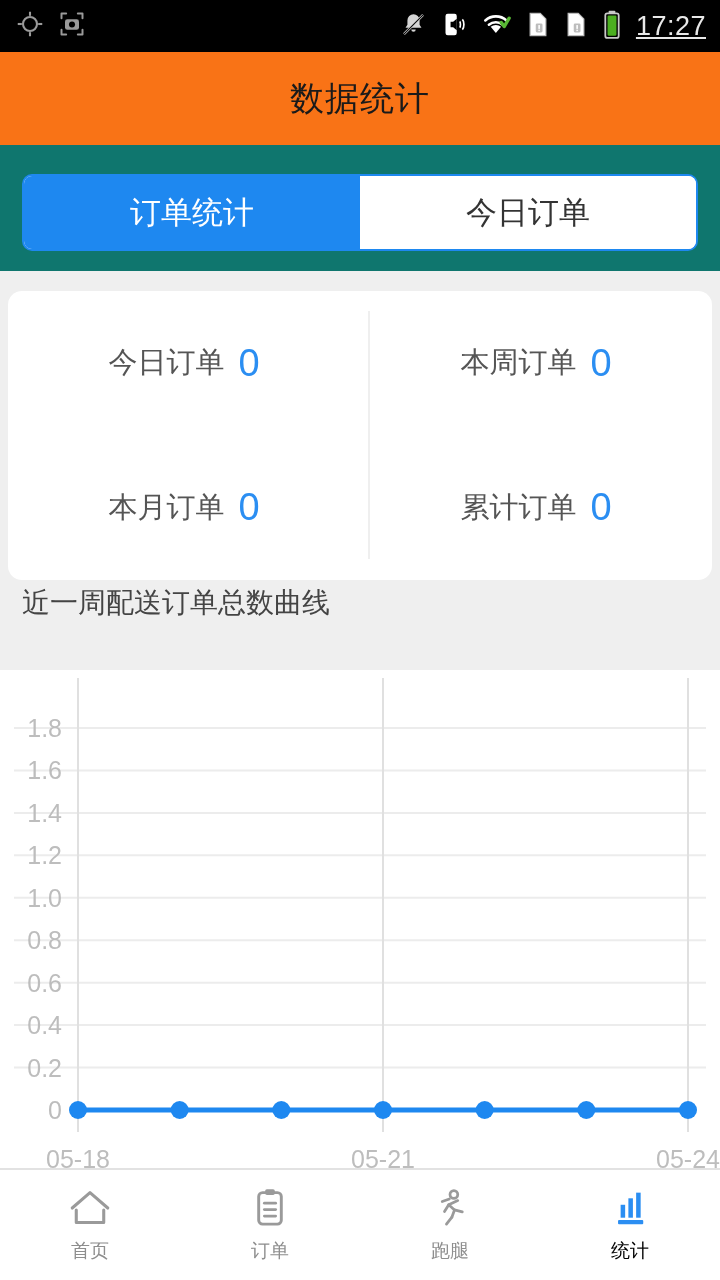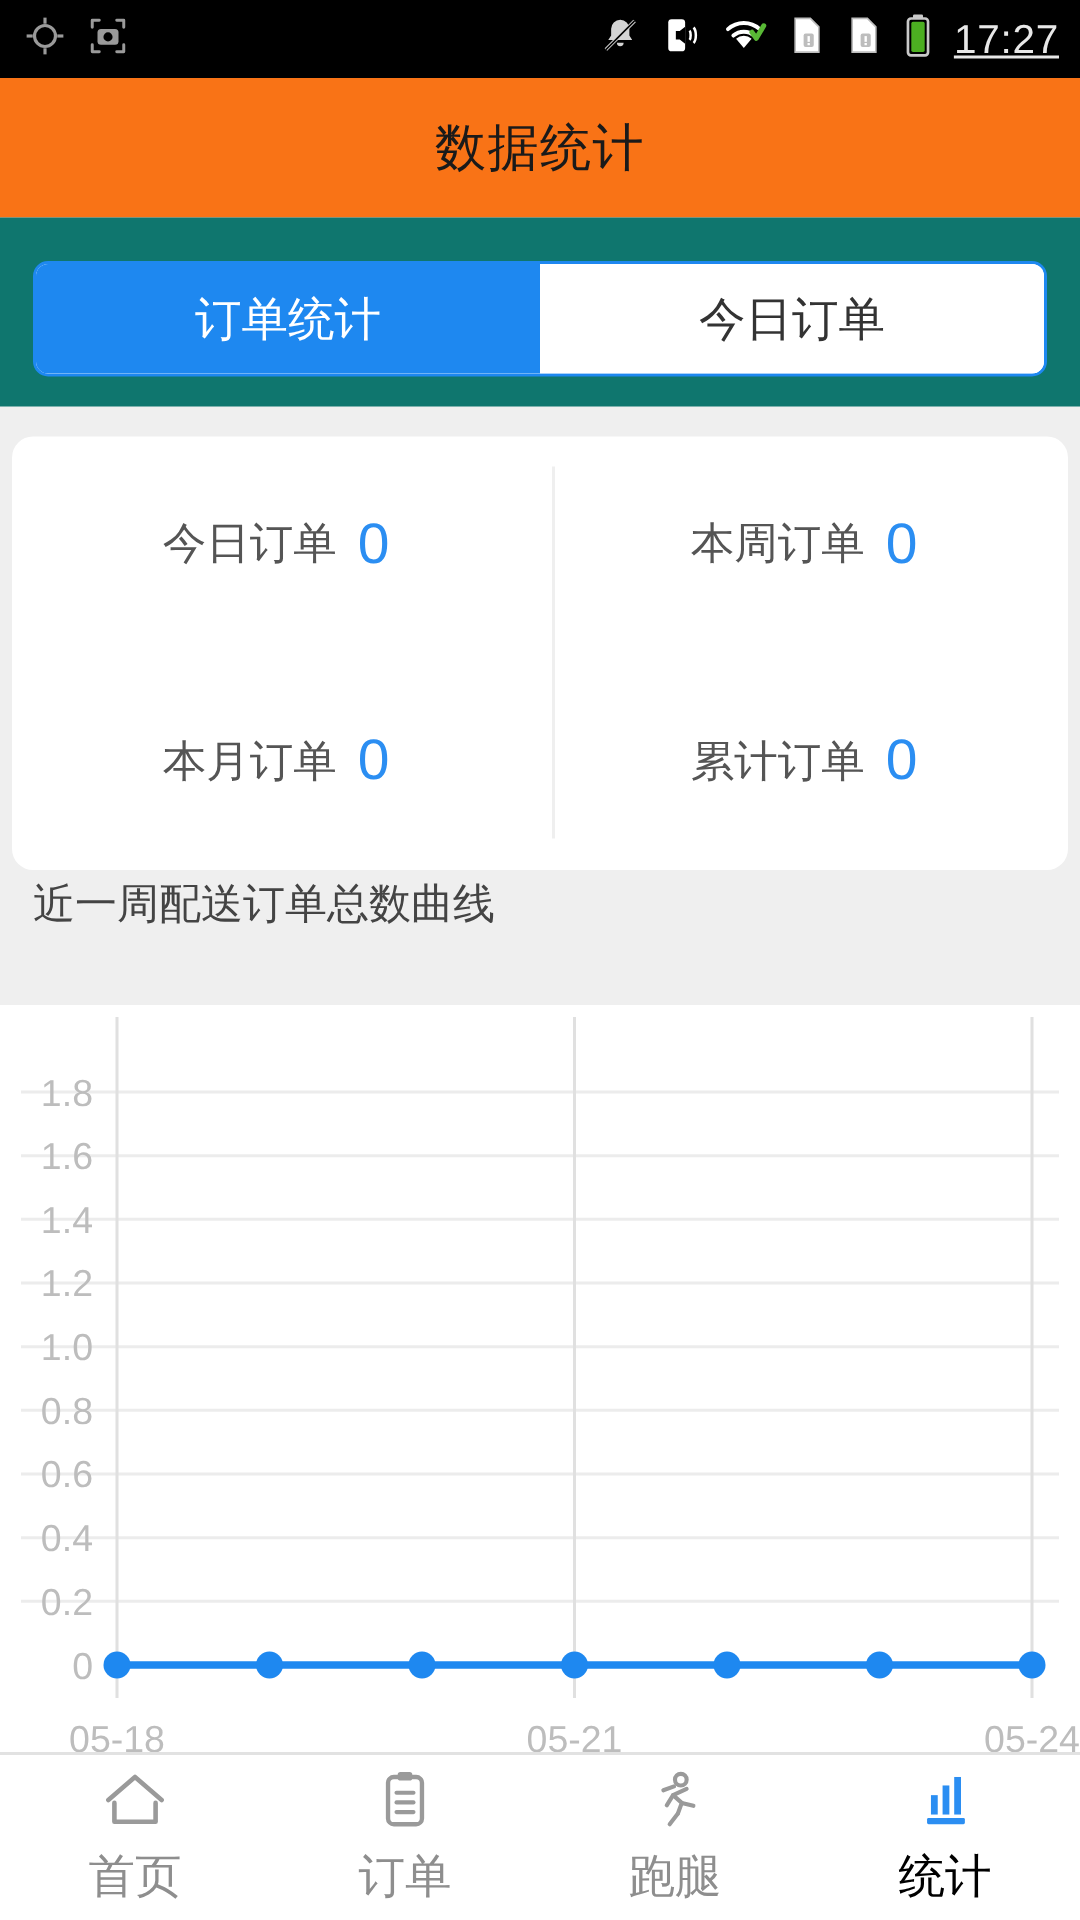--- a/index.html
+++ b/index.html
@@ -77,21 +77,21 @@
   
   .bottomnav{
     position:absolute; left:0; bottom:0; width:720px; height:112px;
     background:#fff; border-top:2px solid #e2e2e2;
     display:flex; align-items:center;
   }
   .nav-item{
     flex:1; display:flex; flex-direction:column; align-items:center;
     justify-content:center; gap:7px;
   }
-  .nav-label{ font-size:31px; color:#8e8e8e; }
+  .nav-label{ font-size:19px; color:#8e8e8e; }
   .nav-item.active .nav-label{ color:#000000; }
   .nav-icon{ width:46px; height:44px; display:block; }
 </style>
 </head>
 <body>
 
 <div id="app">
 
   <div class="statusbar">
     <div class="sb-left">

